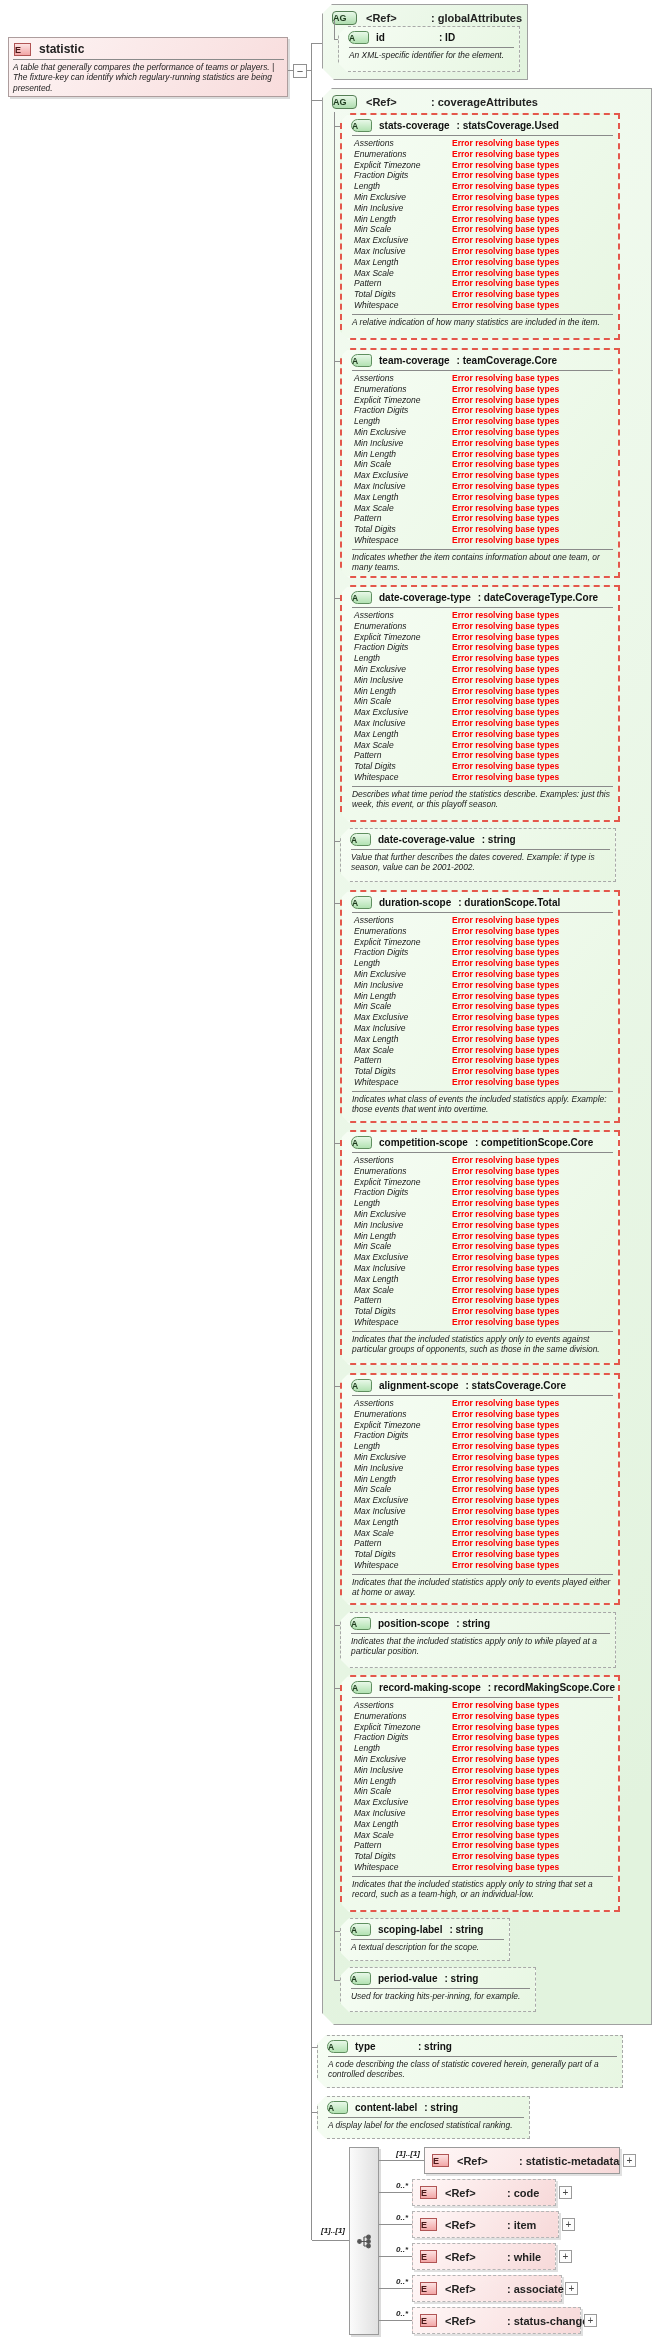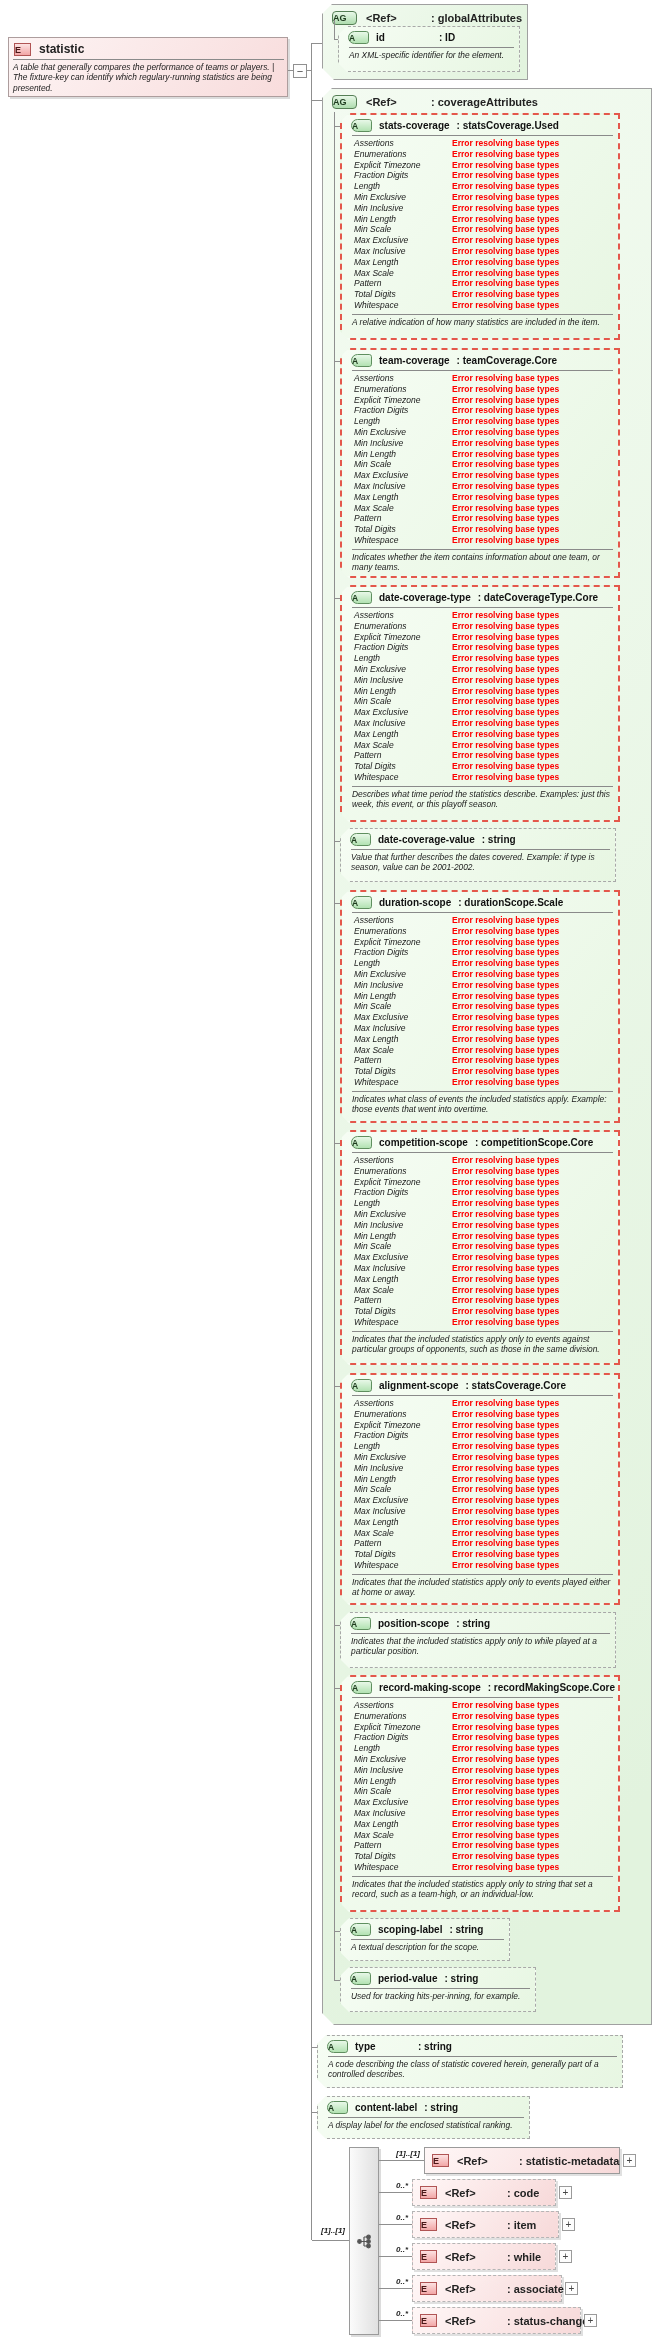--- a/index.html
+++ b/index.html
@@ -340,21 +340,21 @@
         <span class="attr-name">date-coverage-value</span>
         <span class="attr-type">: string</span>
       </div>
       <div class="sep"></div>
       <div class="ann">Value that further describes the dates covered. Example: if type is season, value can be 2001-2002.</div>
     </div>
     <div class="attr-box bevel error" style="left: 340px; top: 890px; width: 280px; height: 233px;">
       <div class="attr-header">
         <span class="badge a-badge">A</span>
         <span class="attr-name">duration-scope</span>
-        <span class="attr-type">: durationScope.Scale</span>
+        <span class="attr-type">: durationScope.Total</span>
       </div>
       <div class="sep"></div>
       <div class="facets">
         <div class="frow">
           <span class="fname">Assertions</span>
           <span class="fval">Error resolving base types</span>
         </div>
         <div class="frow">
           <span class="fname">Enumerations</span>
           <span class="fval">Error resolving base types</span>

